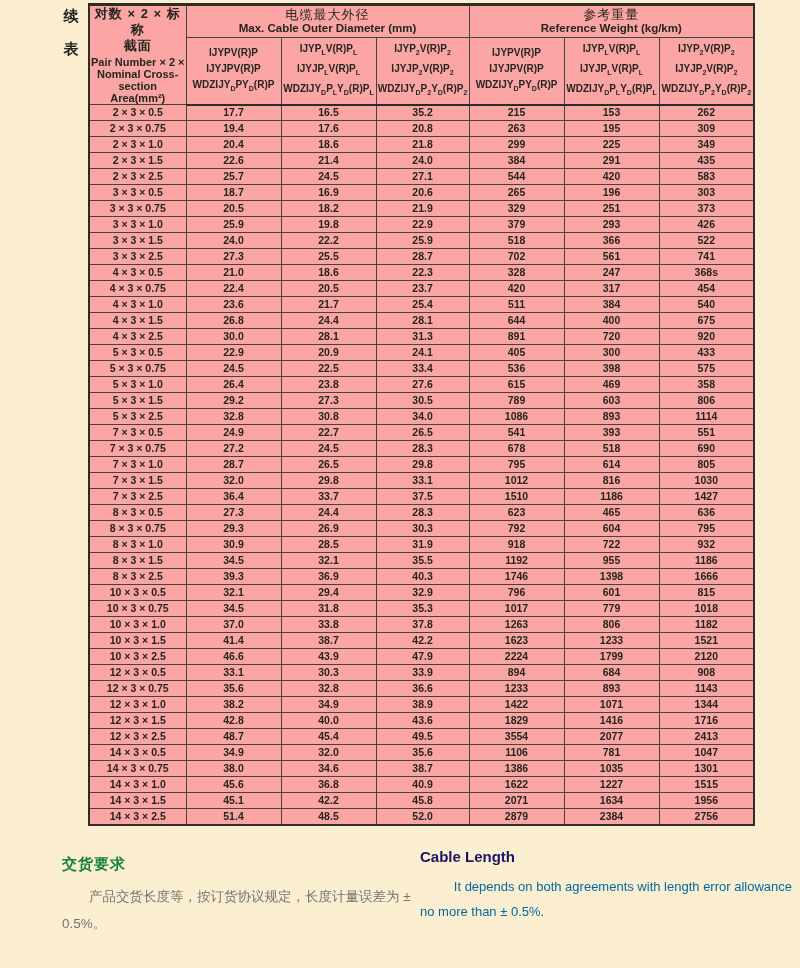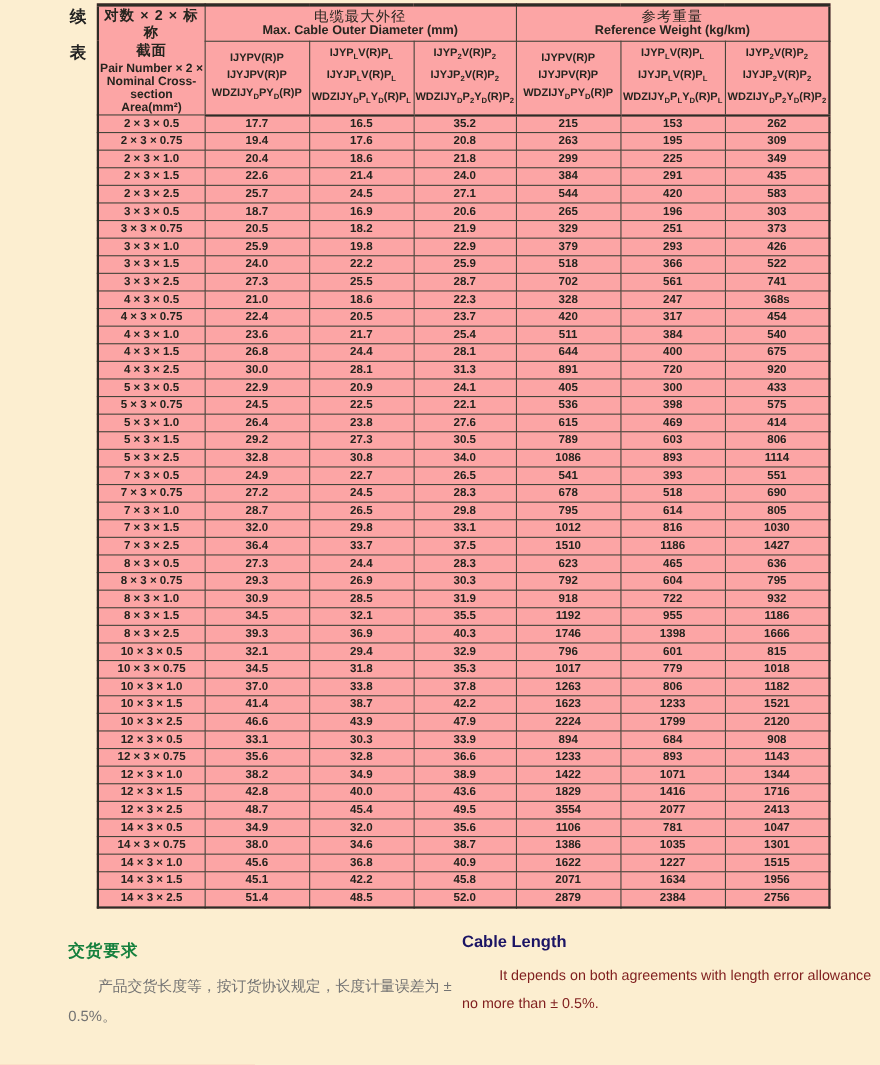--- a/index.html
+++ b/index.html
@@ -55,21 +55,21 @@
     height:16px; font-size:10.5px; font-weight:bold; line-height:11px;
     color:#25241e;
   }
 
   
   .footer-left  { position:absolute; left:62px;  top:855px; width:352px; }
   .footer-right { position:absolute; left:420px; top:848px; width:372px; }
   .note-heading-zh { font-size:15px; font-weight:bold; color:#15803d; letter-spacing:1px; }
   .note-heading-en { font-size:15px; font-weight:bold; color:#1b1464; }
   .note-body-zh { margin-top:9px; font-size:13.5px; line-height:27px; color:#737373; text-indent:2em; }
-  .note-body-en { margin-top:9px; font-size:13px;   line-height:25px; color:#7f1d1d; text-indent:2.6em; }
+  .note-body-en { margin-top:9px; font-size:13px;   line-height:25px; color:#0369a1; text-indent:2.6em; }
 </style>
 </head>
 <body>
 
 <div class="page">
 
   <div class="side-label">
     <div>续</div>
     <div>表</div>
   </div>
@@ -279,33 +279,33 @@
           <td>20.9</td>
           <td>24.1</td>
           <td>405</td>
           <td>300</td>
           <td>433</td>
         </tr>
         <tr>
           <td>5 × 3 × 0.75</td>
           <td>24.5</td>
           <td>22.5</td>
-          <td>22.1</td>
+          <td>33.4</td>
           <td>536</td>
           <td>398</td>
           <td>575</td>
         </tr>
         <tr>
           <td>5 × 3 × 1.0</td>
           <td>26.4</td>
           <td>23.8</td>
           <td>27.6</td>
           <td>615</td>
           <td>469</td>
-          <td>414</td>
+          <td>358</td>
         </tr>
         <tr>
           <td>5 × 3 × 1.5</td>
           <td>29.2</td>
           <td>27.3</td>
           <td>30.5</td>
           <td>789</td>
           <td>603</td>
           <td>806</td>
         </tr>

